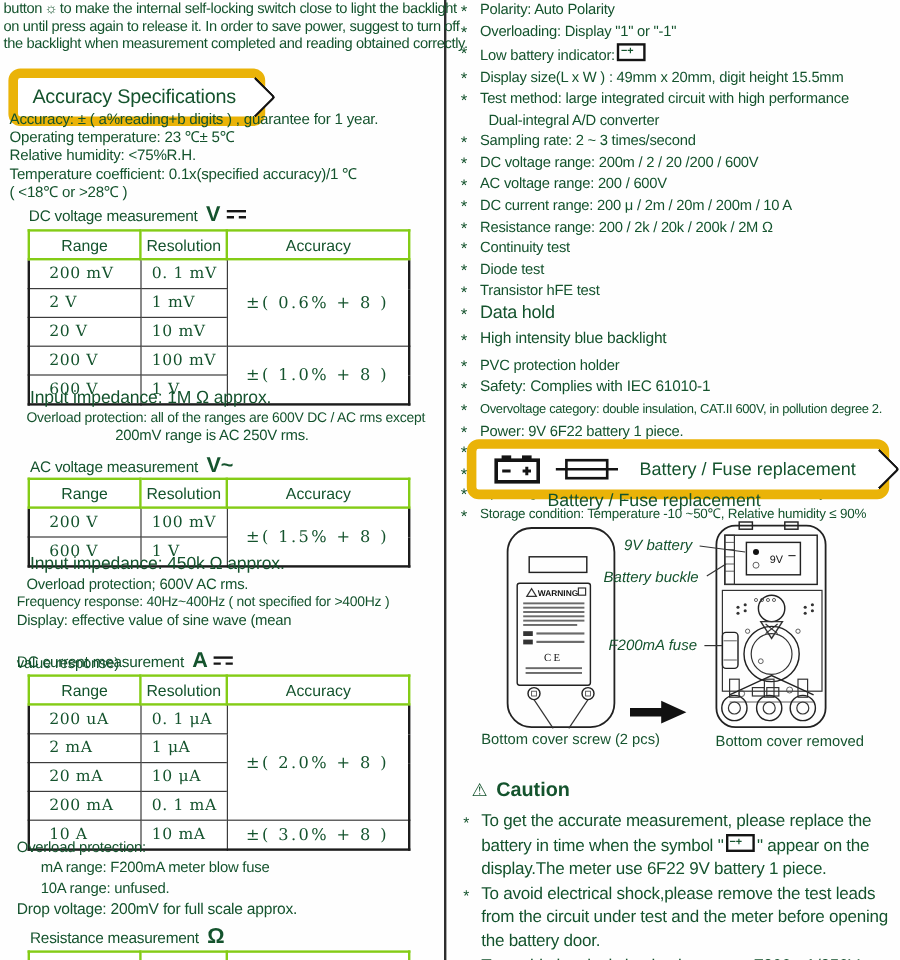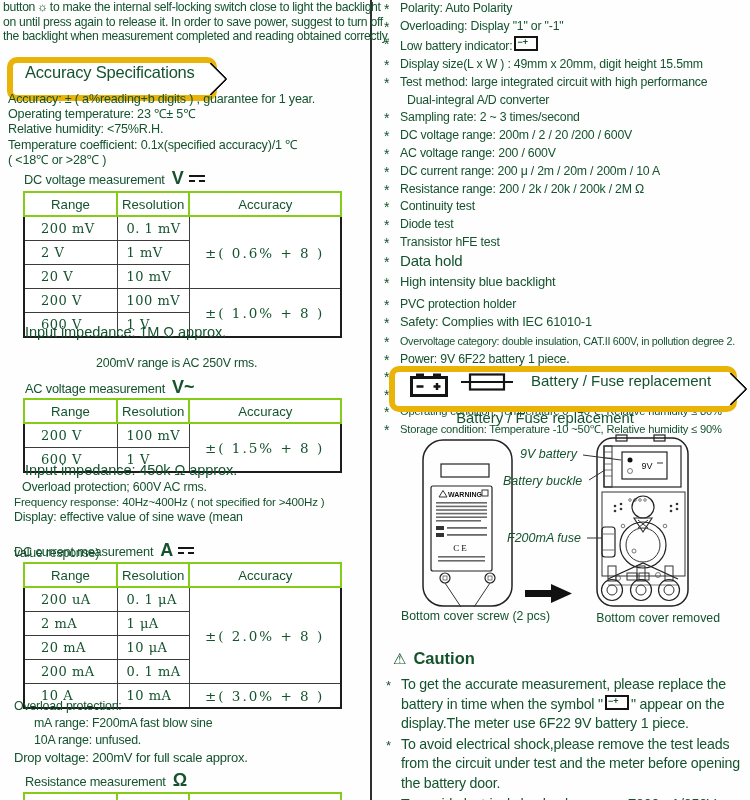--- a/index.html
+++ b/index.html
@@ -8,22 +8,22 @@
 
   
   .divider{position:absolute;left:370px;top:0;width:2px;height:800px;background:#2e2e2e;}
 
   
   .col-left{position:absolute;left:0;top:0;width:370px;height:800px;}
   .intro{position:absolute;left:3px;top:0;font-size:12.2px;line-height:14.6px;letter-spacing:-0.3px;}
   .intro div{white-space:nowrap;}
   .backlight{font-size:12px;margin:0 2px;}
 
-  .arrow-box{position:absolute;border:6px solid #eab308;border-radius:10px;background:#fff;
-             display:flex;align-items:flex-start;}
+  .arrow-box{position:absolute;border:8px solid #eab308;border-radius:10px;background:#fff;
+             display:flex;align-items:center;}
   .arrow-box::after{content:"";position:absolute;right:-12px;top:50%;width:22px;height:22px;
              transform:translateY(-50%) rotate(45deg);border-top:2px solid #141414;
              border-right:2px solid #141414;background:#fff;border-top-right-radius:3px;}
   .banner-l{left:7px;top:57px;height:32px;padding:0 16px 0 12px;font-size:16.5px;letter-spacing:-0.2px;}
 
   .acc-lines{position:absolute;left:8px;top:92px;font-size:12.6px;line-height:15.2px;letter-spacing:-0.2px;}
   .acc-lines div{white-space:nowrap;}
 
   .sec-title{position:absolute;font-size:12.8px;letter-spacing:-0.2px;white-space:nowrap;}
   .sym{font-size:18px;font-weight:bold;margin-left:7px;letter-spacing:0;}
@@ -146,20 +146,21 @@
         <td class="r2">100 mV</td>
         <td class="acc" rowspan="2">±( 1.0% + 8 )</td>
       </tr>
       <tr>
             <td>600 V</td>
             <td class="r2">1 V</td>
           </tr>
     </tbody>
       </table>
     <div class="note-lg" style="left:25px;top:324px;">Input impedance:  1M Ω approx.</div>
+    <div class="note-xs" style="left:22px;top:342px;">Overload protection: all of the ranges are 600V DC / AC rms except</div>
     <div class="note" style="left:96px;top:356px;">200mV range is AC 250V rms.</div>
 
     <div class="sec-title" style="left:25px;top:377px;">
       <span>AC voltage measurement</span><span class="sym">V</span><span class="tilde">~</span>
     </div>
     <table class="spec" style="top:398px;">
       <colgroup>
           <col style="width:93px">
           <col style="width:66px">
           <col style="width:152px">
@@ -220,21 +221,21 @@
             <td class="r2">0. 1 mA</td>
           </tr>
       <tr>
         <td>10 A</td>
         <td class="r2">10 mA</td>
         <td class="acc">±( 3.0% + 8 )</td>
       </tr>
     </tbody>
       </table>
     <div class="note" style="left:14px;top:699px;">Overload protection:</div>
-    <div class="note" style="left:34px;top:716px;">mA range: F200mA fast blow sine</div>
+    <div class="note" style="left:34px;top:716px;">mA range: F200mA meter blow fuse</div>
     <div class="note" style="left:34px;top:733px;">10A range: unfused.</div>
     <div class="note" style="left:14px;top:750px;font-size:13px;">Drop voltage:  200mV for full scale approx.</div>
 
     <div class="sec-title" style="left:25px;top:770px;">
       <span>Resistance measurement</span><span class="sym">Ω</span>
     </div>
     <table class="spec" style="top:792px;">
       <colgroup>
           <col style="width:93px">
           <col style="width:66px">

